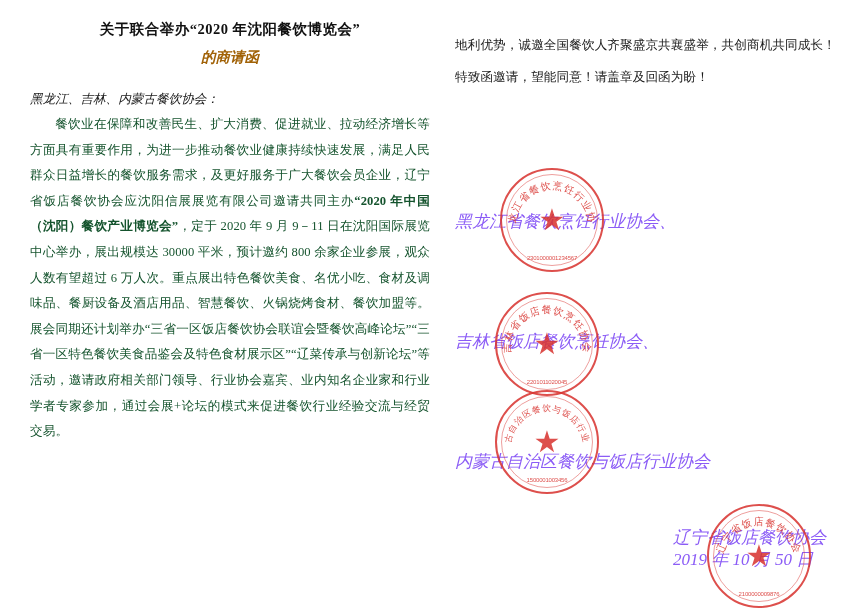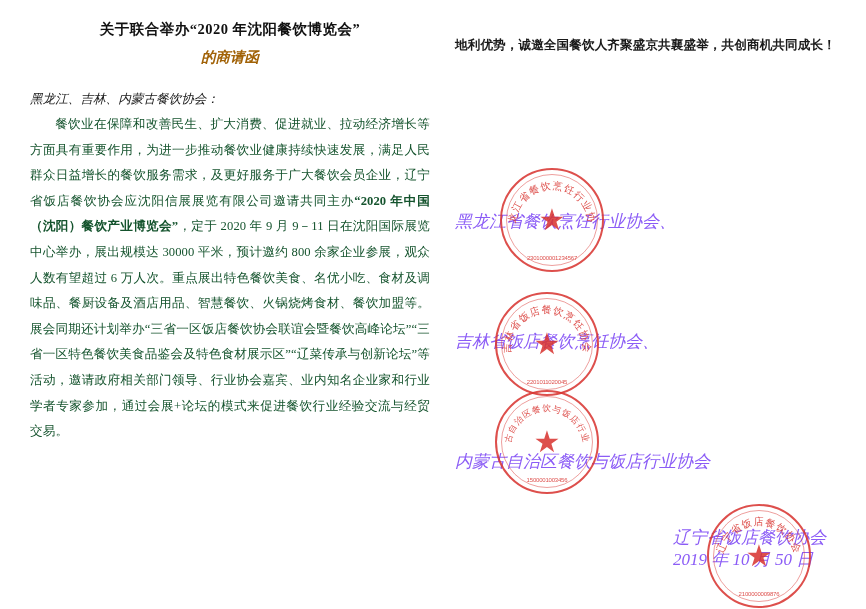--- a/index.html
+++ b/index.html
@@ -59,21 +59,20 @@
     color: #14532d;
     letter-spacing: 0.1px;
   }
   .indent { text-indent: 2em; }
   .bold { font-weight: bold; }
   .right-para {
     font-size: 12.6px;
     line-height: 30px;
     color: #1a1a1a;
     letter-spacing: 0.1px;
-    font-weight: bold;
   }
   .right-para.p1 { margin-top: 16px; }
   .right-para.p2 { margin-top: 2px; }
 
   
   .sig {
     position: absolute;
     font-size: 17px;
     color: #8b5cf6;
     white-space: nowrap;
@@ -146,20 +145,21 @@
     <div class="title-line2">的商请函</div>
 
     <div class="salutation">黑龙江、吉林、内蒙古餐饮协会：</div>
 
     <div class="body-text indent"><span>餐饮业在保障和改善民生、扩大消费、促进就业、拉动经济增长等方面具有重要作用，为进一步推动餐饮业健康持续快速发展，满足人民群众日益增长的餐饮服务需求，及更好服务于广大餐饮会员企业，辽宁省饭店餐饮协会应沈阳信展展览有限公司邀请共同主办</span><span class="bold">“2020 年中国（沈阳）餐饮产业博览会”</span><span>，定于 2020 年 9 月 9－11 日在沈阳国际展览中心举办，展出规模达 30000 平米，预计邀约 800 余家企业参展，观众人数有望超过 6 万人次。重点展出特色餐饮美食、名优小吃、食材及调味品、餐厨设备及酒店用品、智慧餐饮、火锅烧烤食材、餐饮加盟等。展会同期还计划举办“三省一区饭店餐饮协会联谊会暨餐饮高峰论坛”“三省一区特色餐饮美食品鉴会及特色食材展示区”“辽菜传承与创新论坛”等活动，邀请政府相关部门领导、行业协会嘉宾、业内知名企业家和行业学者专家参加，通过会展+论坛的模式来促进餐饮行业经验交流与经贸交易。</span></div>
 
   </div>
 
   <div class="col-right">
     <div class="right-para p1">地利优势，诚邀全国餐饮人齐聚盛京共襄盛举，共创商机共同成长！</div>
+    <div class="right-para p2">特致函邀请，望能同意！请盖章及回函为盼！</div>
 
     <div class="sig sig-1">黑龙江省餐饮烹饪行业协会、</div>
     <div class="sig sig-2">吉林省饭店餐饮烹饪协会、</div>
     <div class="sig sig-3">内蒙古自治区餐饮与饭店行业协会</div>
     <div class="sig sig-4">辽宁省饭店餐饮协会</div>
     <div class="sig sig-date">2019 年 10 月 50 日</div>
   </div>
 
   <div class="seal seal-1">
     <div class="ring-inner"></div>

